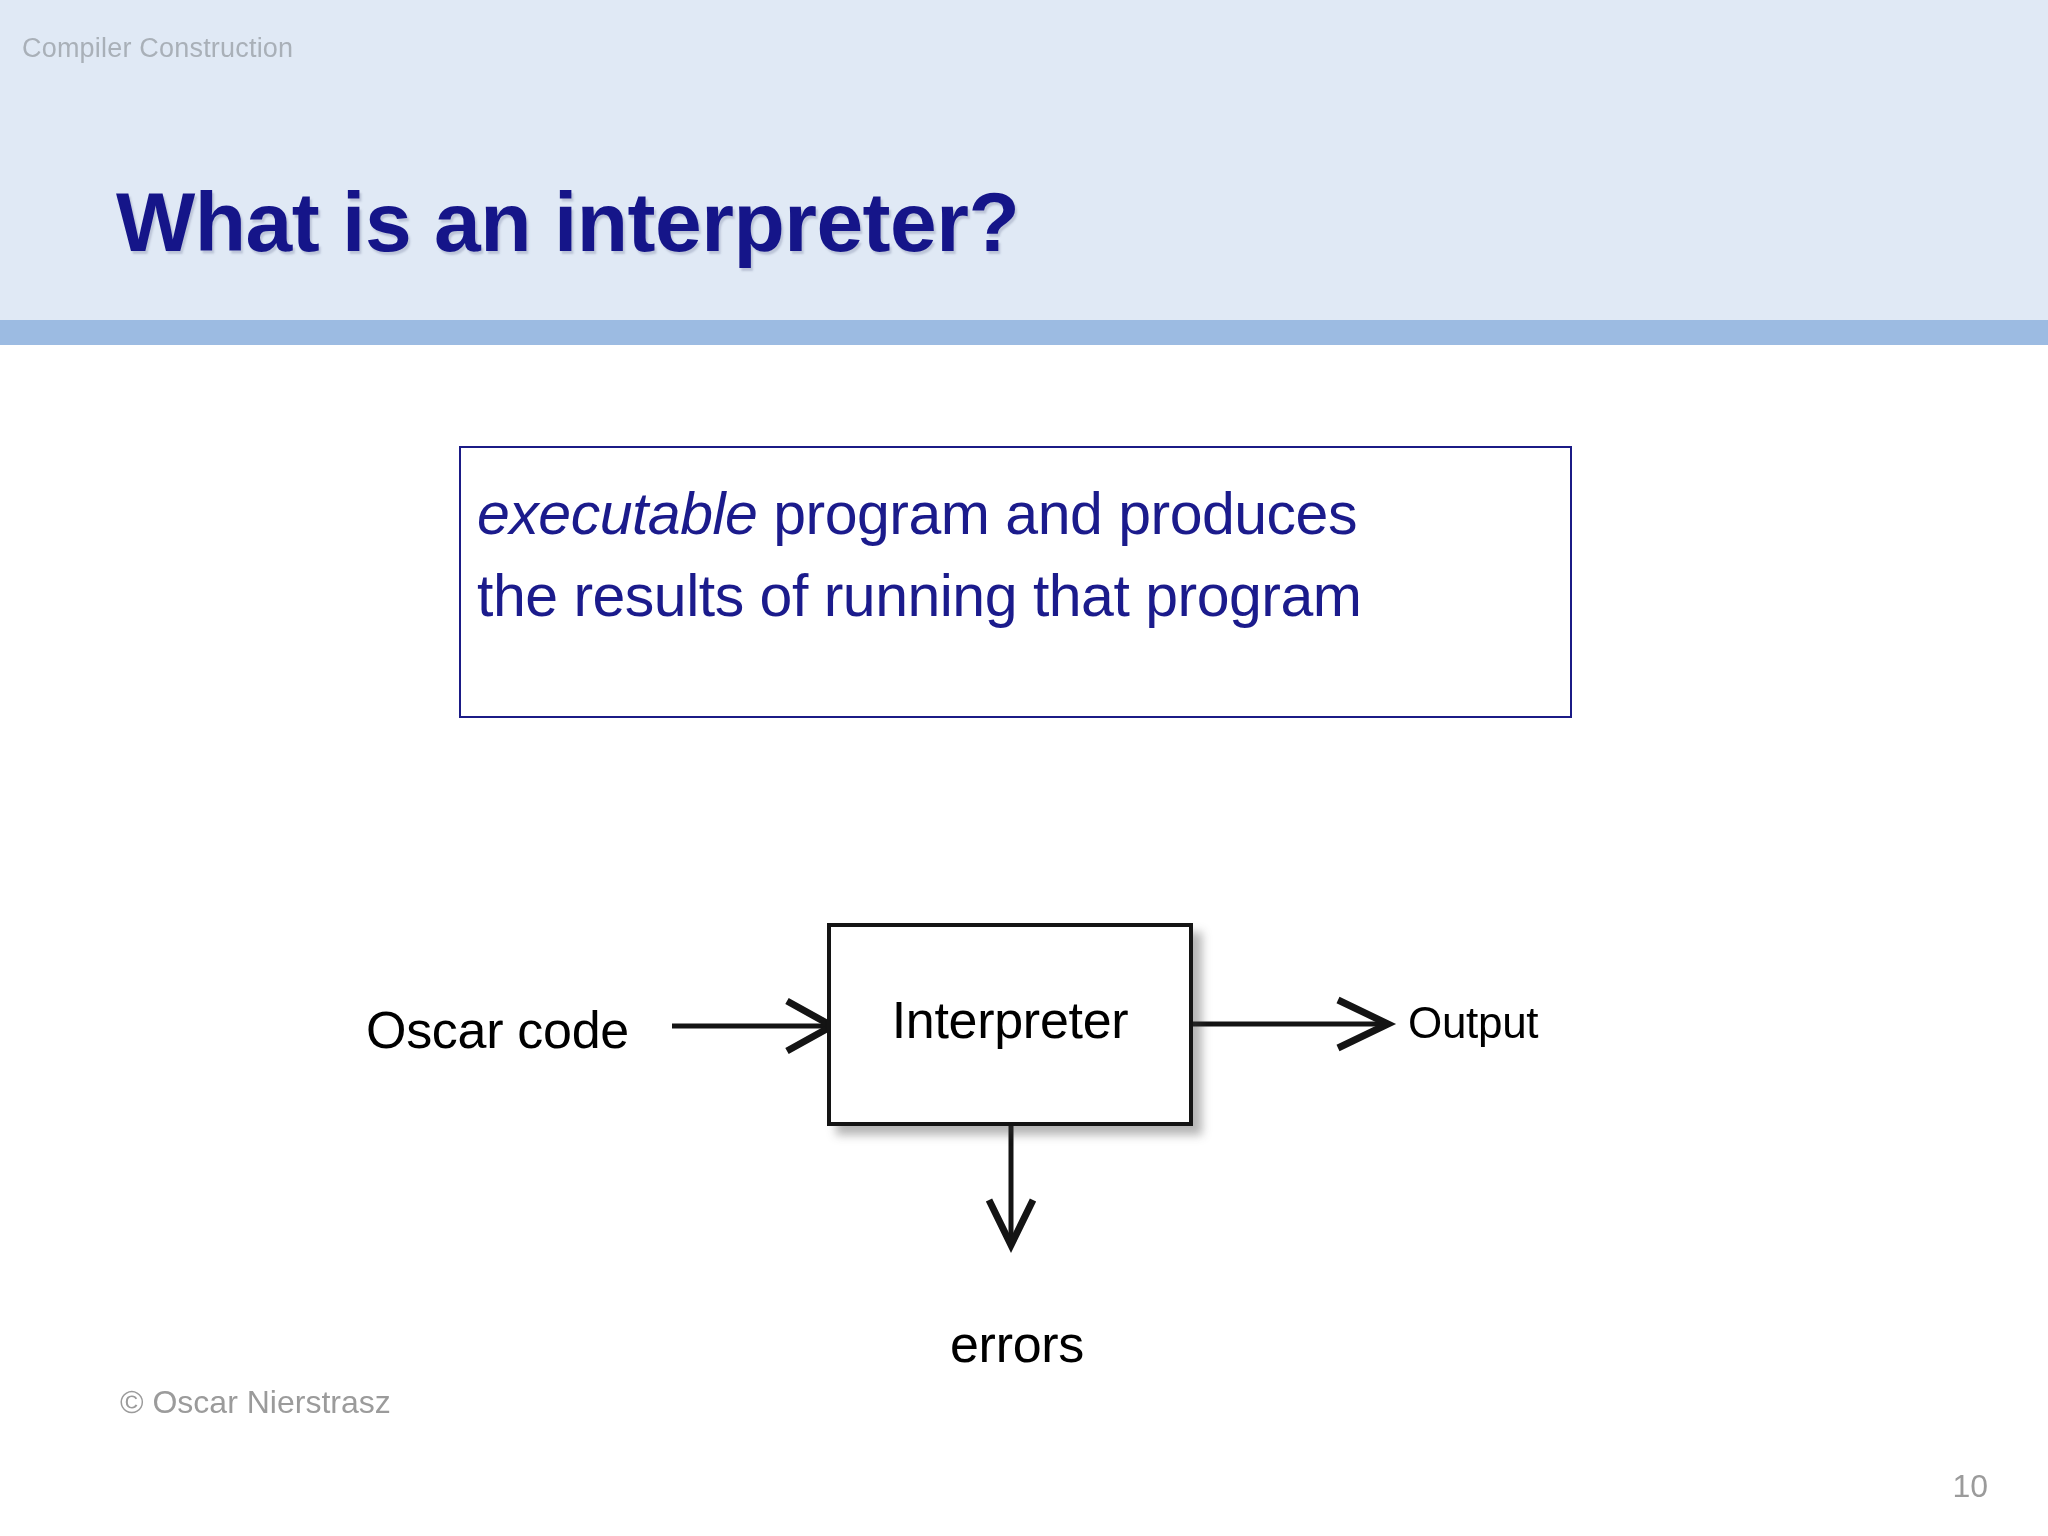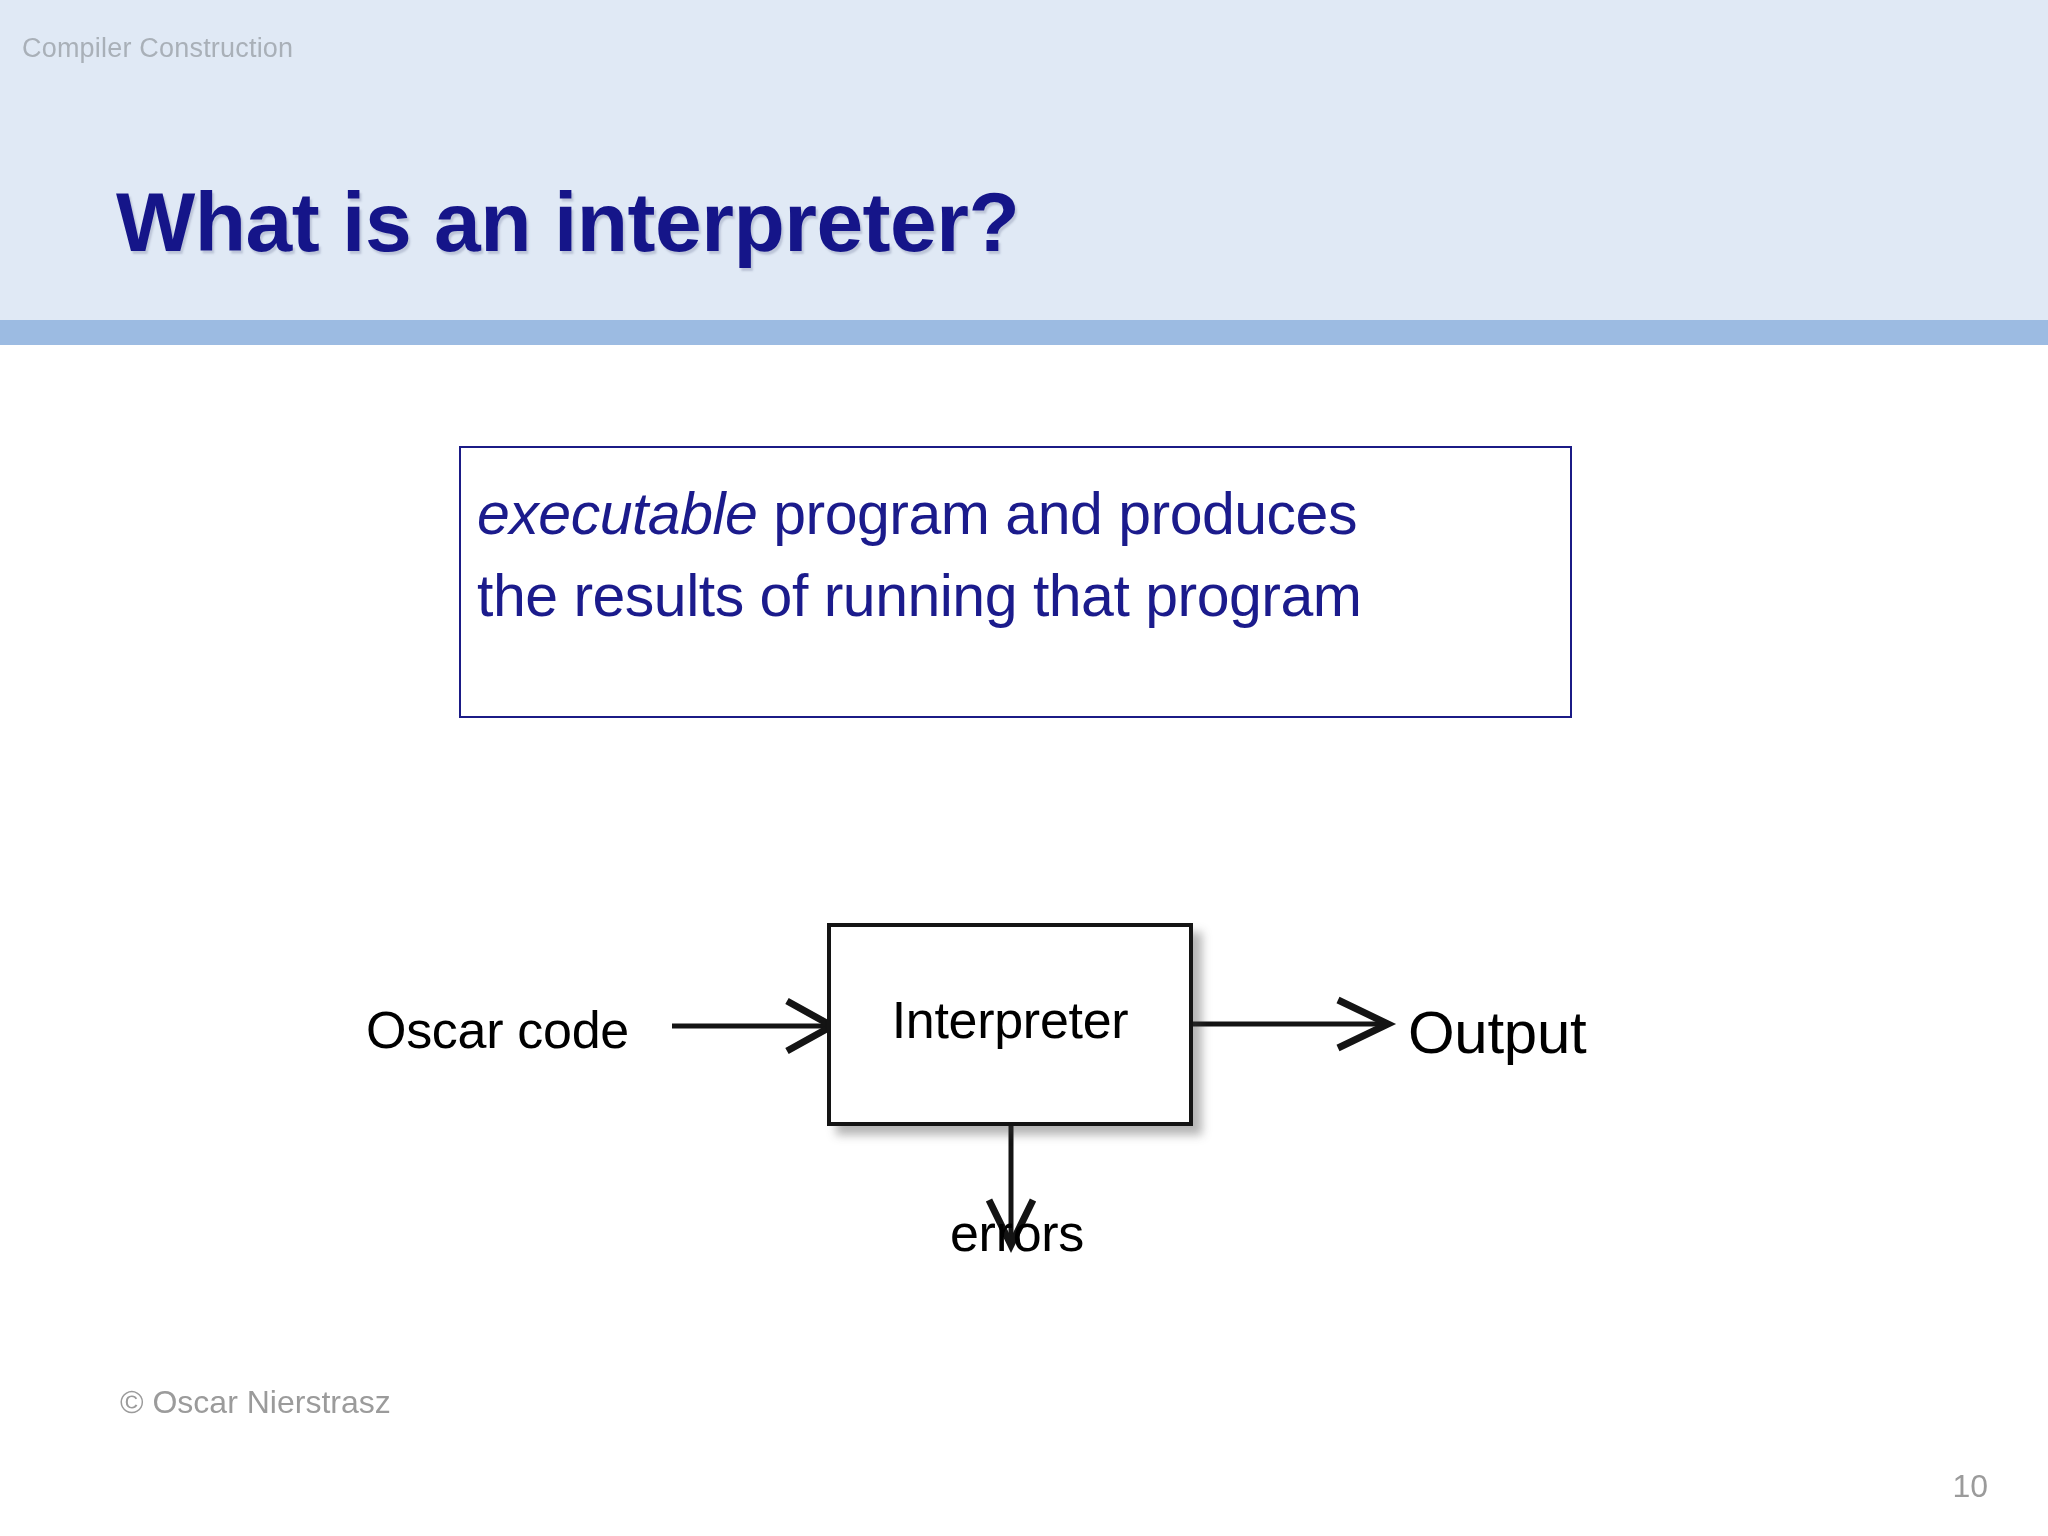--- a/index.html
+++ b/index.html
@@ -118,29 +118,29 @@
     top: 1000px;
     font-size: 52px;
     color: #000000;
     letter-spacing: -0.3px;
     white-space: nowrap;
   }
   .label-output {
     position: absolute;
     left: 1408px;
     top: 998px;
-    font-size: 60px;
+    font-size: 44px;
     color: #000000;
     letter-spacing: -0.3px;
     white-space: nowrap;
   }
   .label-errors {
     position: absolute;
     left: 950px;
-    top: 1203px;
+    top: 1314px;
     font-size: 52px;
     color: #000000;
     letter-spacing: -0.3px;
     white-space: nowrap;
   }
 
   
   .footer-left {
     position: absolute;
     left: 120px;

